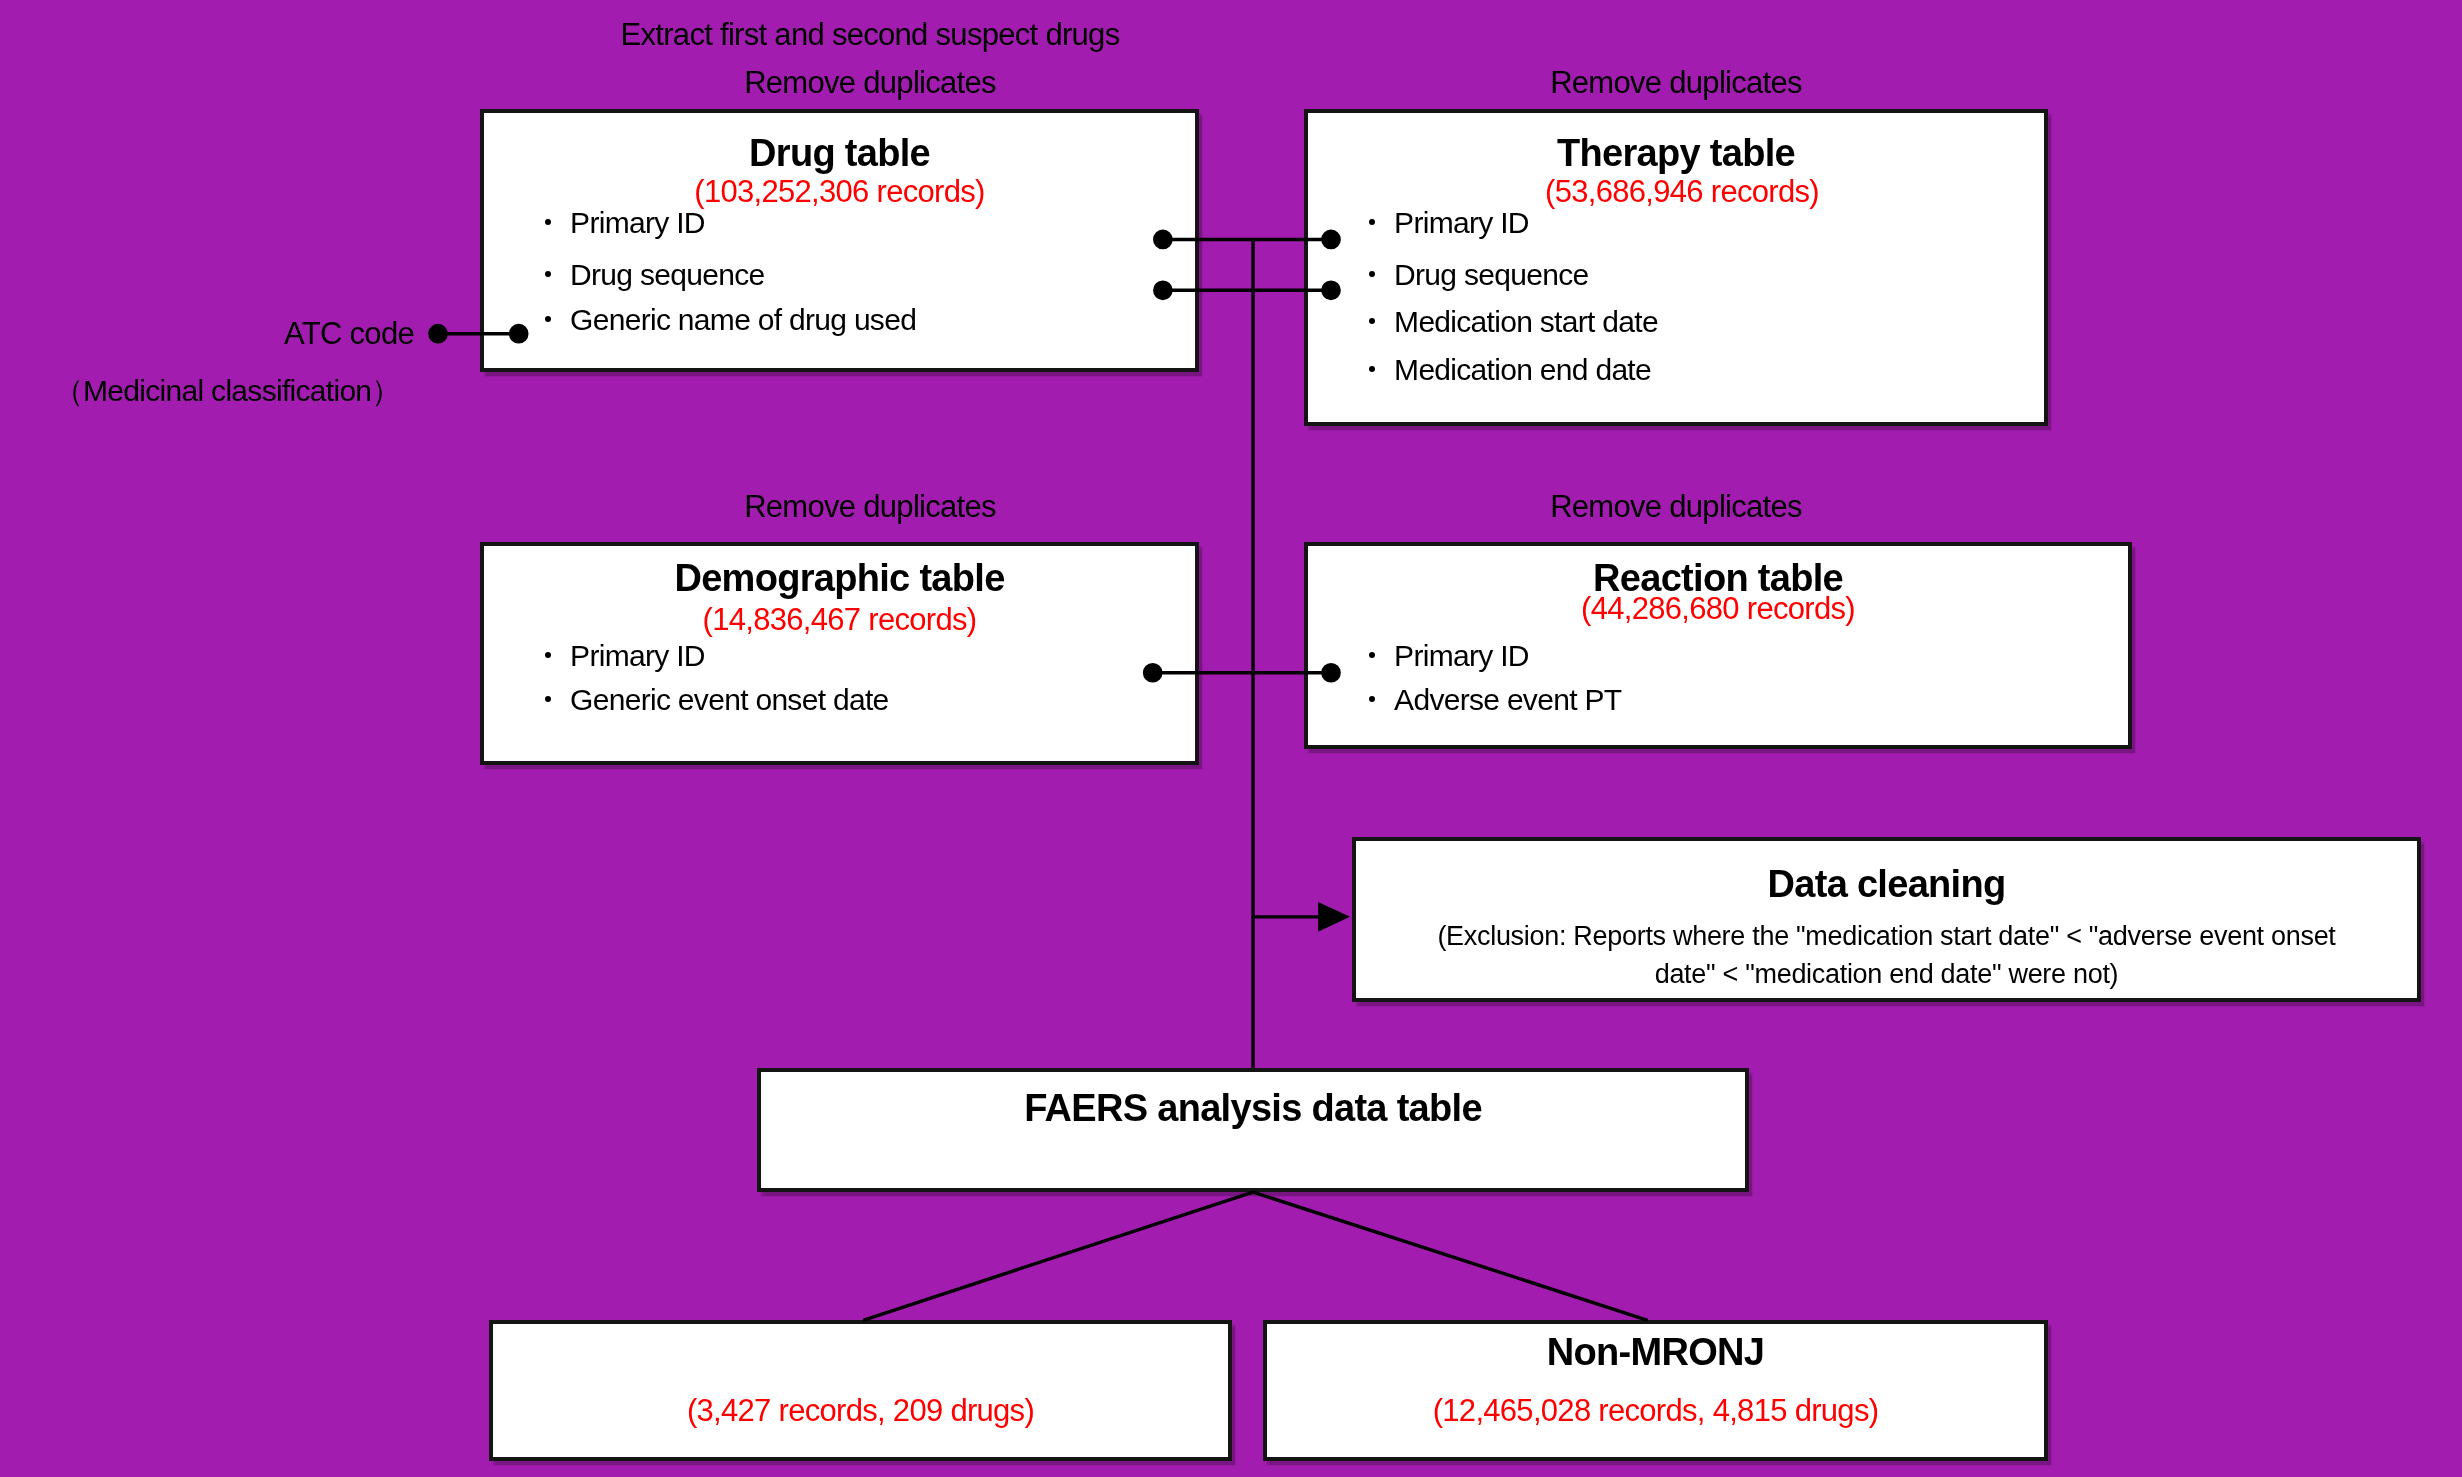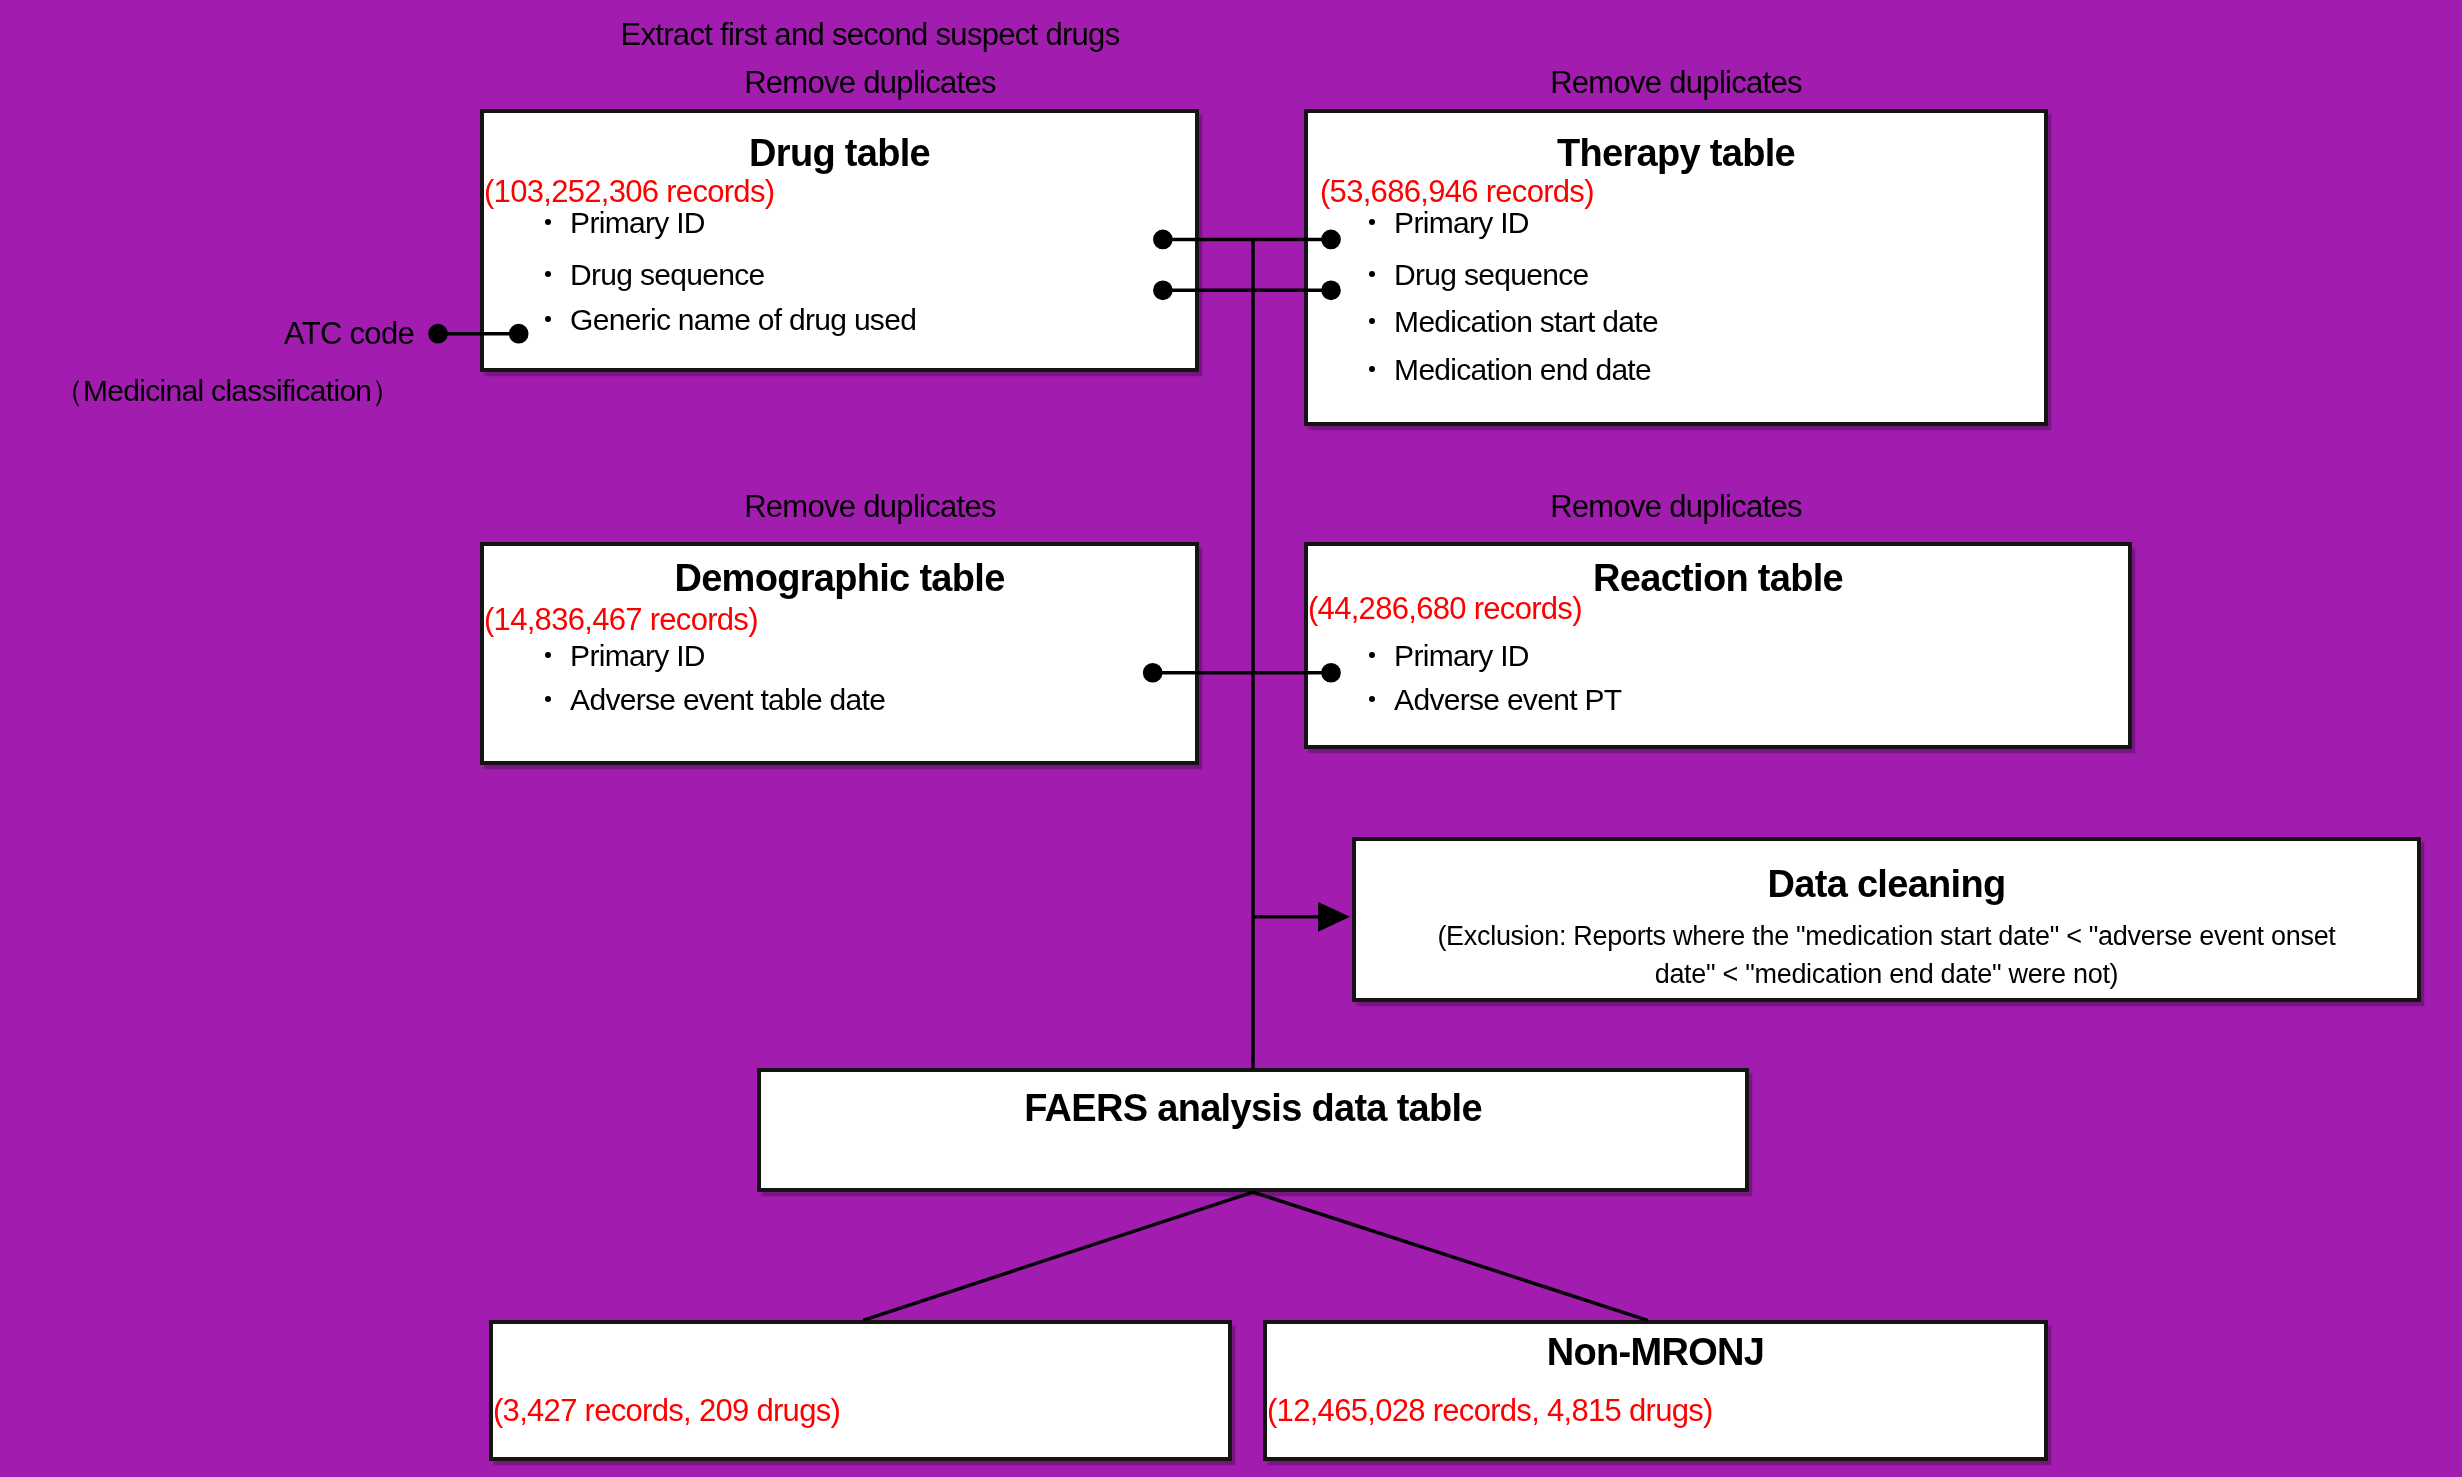--- a/index.html
+++ b/index.html
@@ -25,20 +25,21 @@
   }
   .btitle{
     position:absolute;left:0;right:0;
     text-align:center;
     font-size:38px;font-weight:700;line-height:41px;
     letter-spacing:-0.7px;
     color:#000;
   }
   .brecords{
     position:absolute;left:0;right:0;
+    text-align:center;
     font-size:31px;line-height:35px;
     letter-spacing:-0.7px;
   }
   .row{
     position:absolute;
     font-size:30px;line-height:35px;
     letter-spacing:-0.7px;
     white-space:nowrap;
   }
   .row::before{
@@ -100,21 +101,21 @@
     <div class="row" style="left:61px;top:92px;"><span>Primary ID</span></div>
     <div class="row" style="left:61px;top:144px;"><span>Drug sequence</span></div>
     <div class="row" style="left:61px;top:191px;"><span>Medication start date</span></div>
     <div class="row" style="left:61px;top:239px;"><span>Medication end date</span></div>
   </div>
 
   <div class="box" id="box-demographic">
     <div class="btitle" style="top:12.2px;">Demographic table</div>
     <div class="brecords" style="top:56px;color:#FF0000;">(14,836,467 records)</div>
     <div class="row" style="left:61px;top:92px;"><span>Primary ID</span></div>
-    <div class="row" style="left:61px;top:136px;"><span>Adverse event table date</span></div>
+    <div class="row" style="left:61px;top:136px;"><span>Generic event onset date</span></div>
   </div>
 
   <div class="box" id="box-reaction">
     <div class="btitle" style="top:12.2px;">Reaction table</div>
     <div class="brecords" style="top:45px;color:#FF0000;">(44,286,680 records)</div>
     <div class="row" style="left:61px;top:92px;"><span>Primary ID</span></div>
     <div class="row" style="left:61px;top:136px;"><span>Adverse event PT</span></div>
   </div>
 
   <div class="box" id="box-cleaning">

